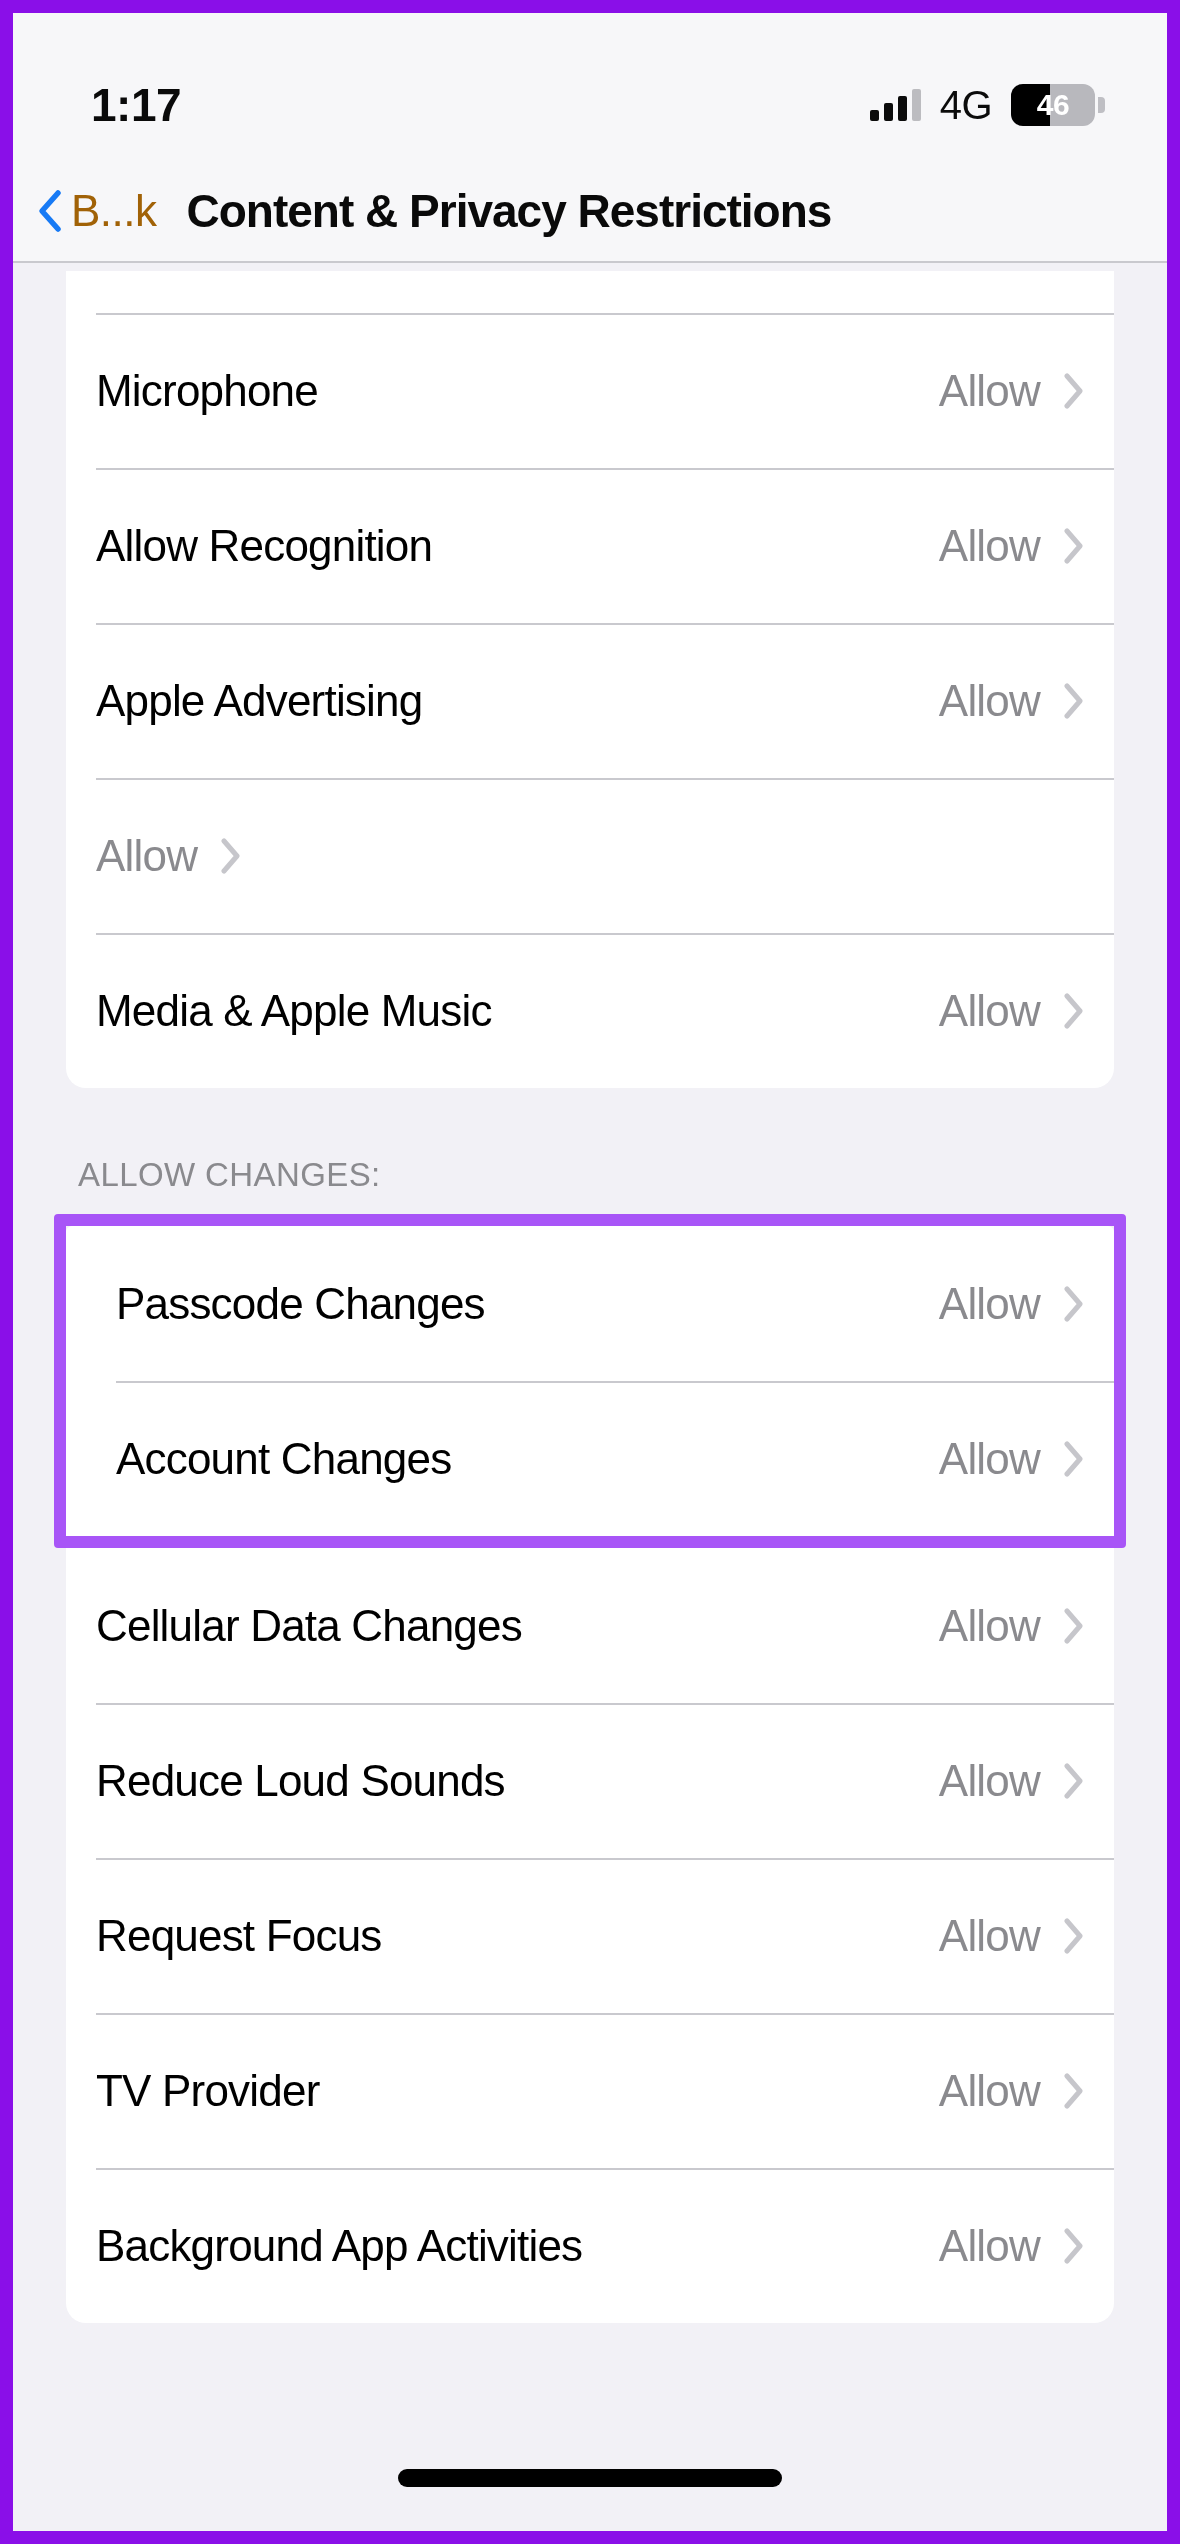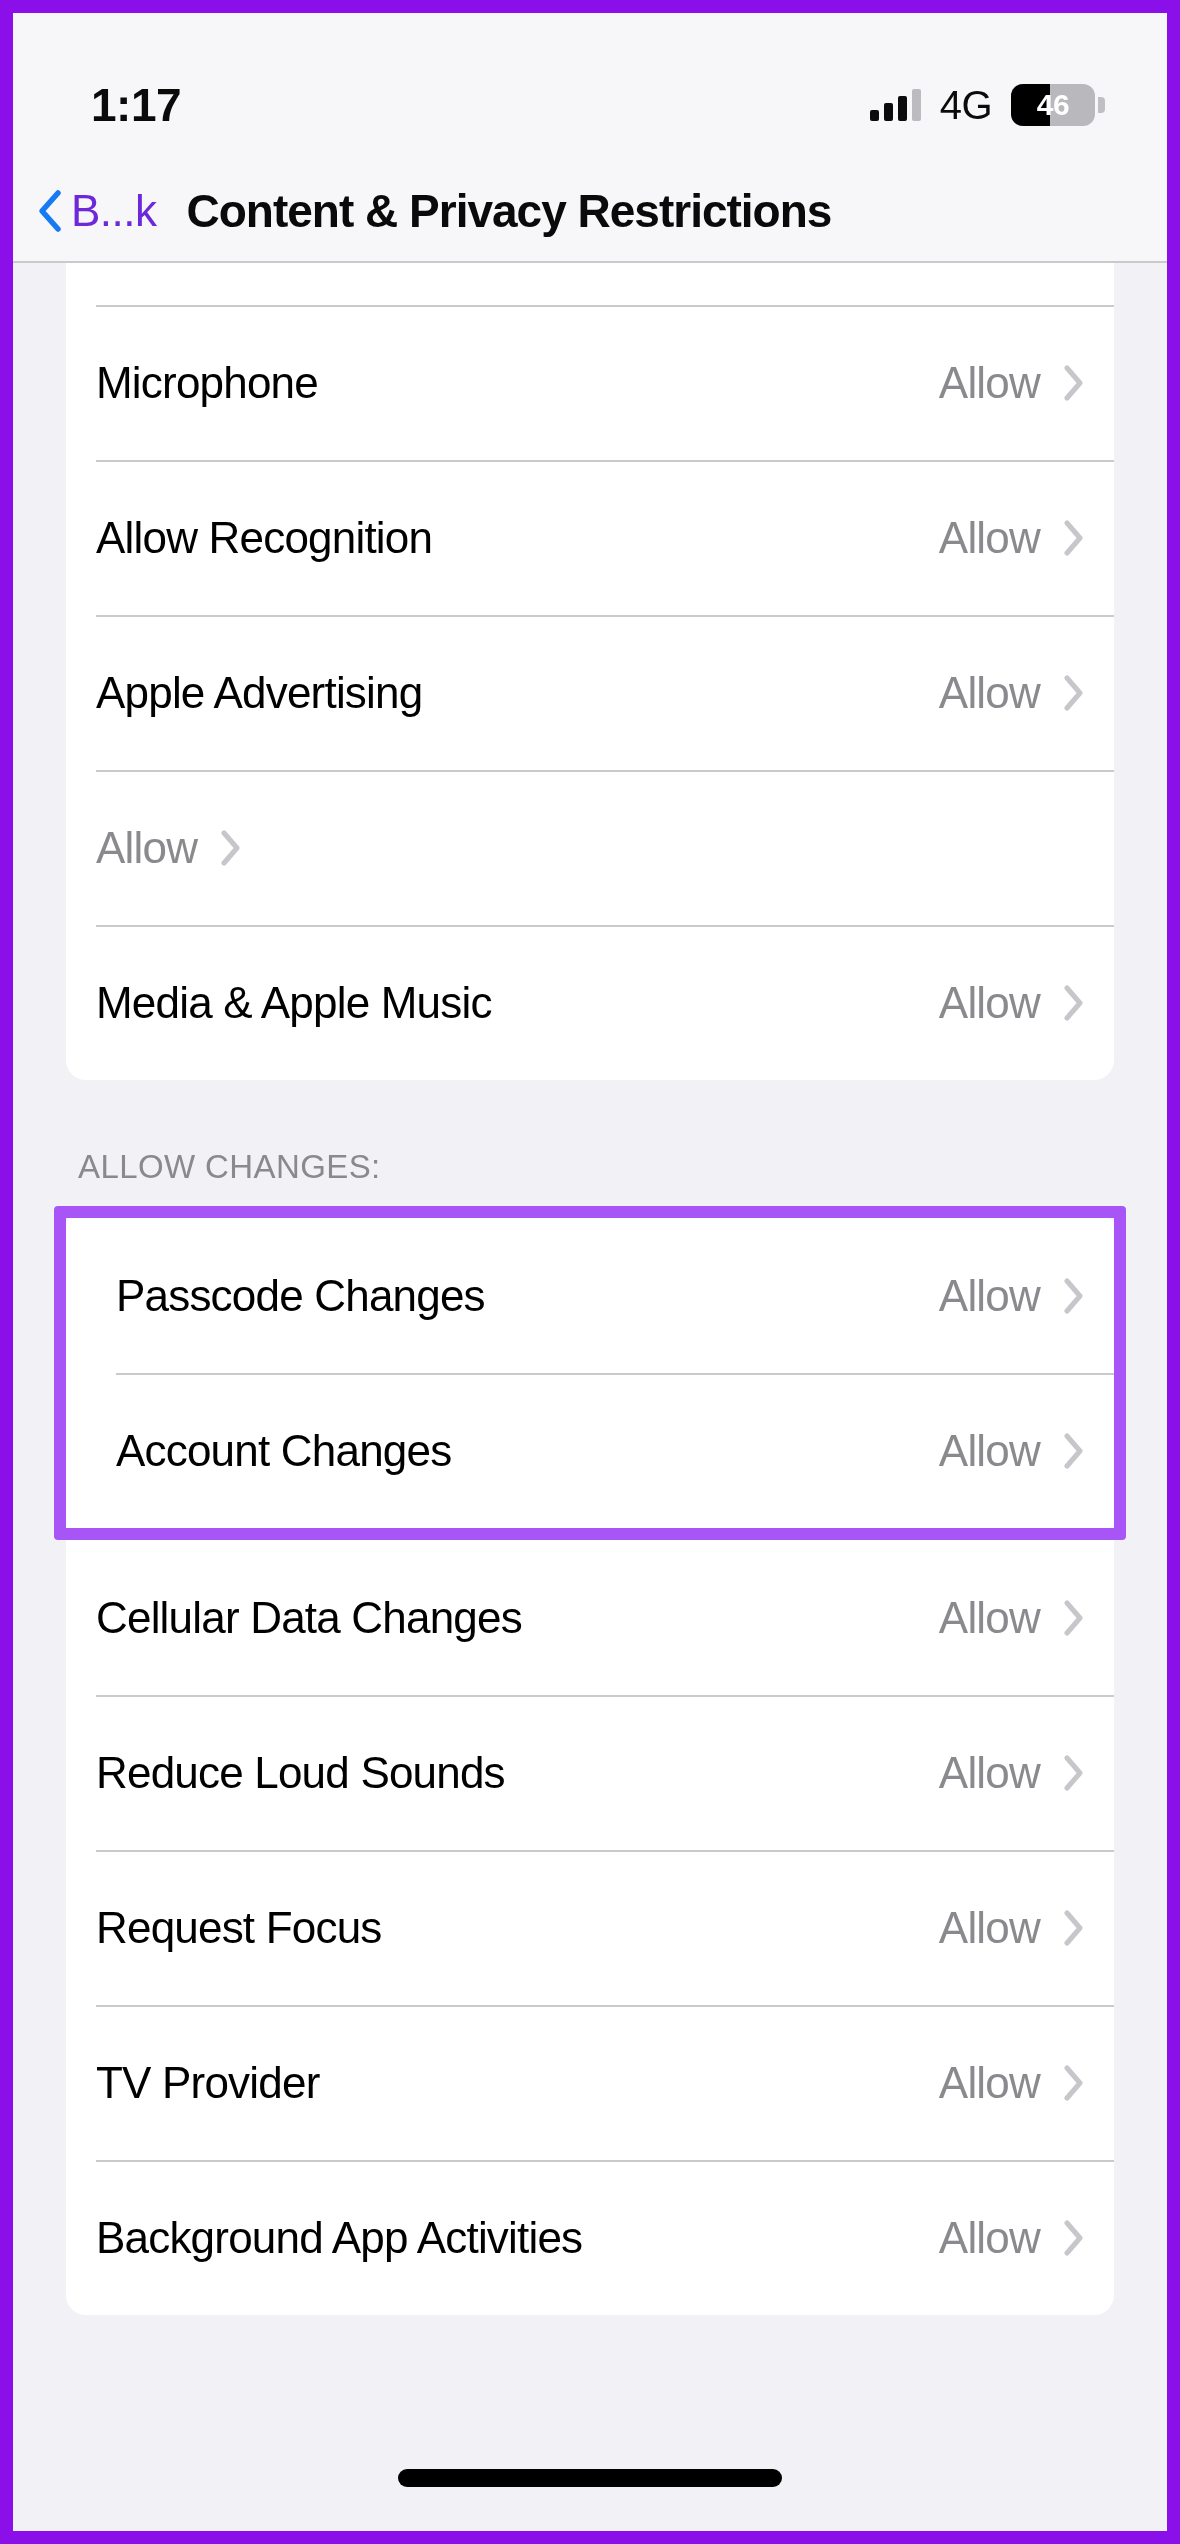--- a/index.html
+++ b/index.html
@@ -125,21 +125,21 @@
     color: #177AF5;
     cursor: pointer;
   }
   .chev-back {
     width: 26px; height: 44px;
     display: block;
   }
   .back-label {
     font-size: 44px;
     font-weight: 400;
-    color: #6d28d9;
+    color: #a16207;
     letter-spacing: -0.5px;
   }
   .nav-title {
     margin-left: 30px;
     font-size: 46px;
     font-weight: bold;
     color: #0a0a0a;
     letter-spacing: -1px;
     white-space: nowrap;
   }
@@ -154,21 +154,21 @@
 
   .card {
     background: #FFFFFF;
     border-radius: 20px;
     overflow: hidden;
   }
   
   .card.clipped-top {
     border-top-left-radius: 0;
     border-top-right-radius: 0;
-    margin-top: 0;
+    margin-top: 8px;
   }
 
   .row {
     position: relative;
     display: flex;
     align-items: center;
     justify-content: space-between;
     height: 155px;
     padding: 0 30px 0 30px;
     cursor: pointer;

